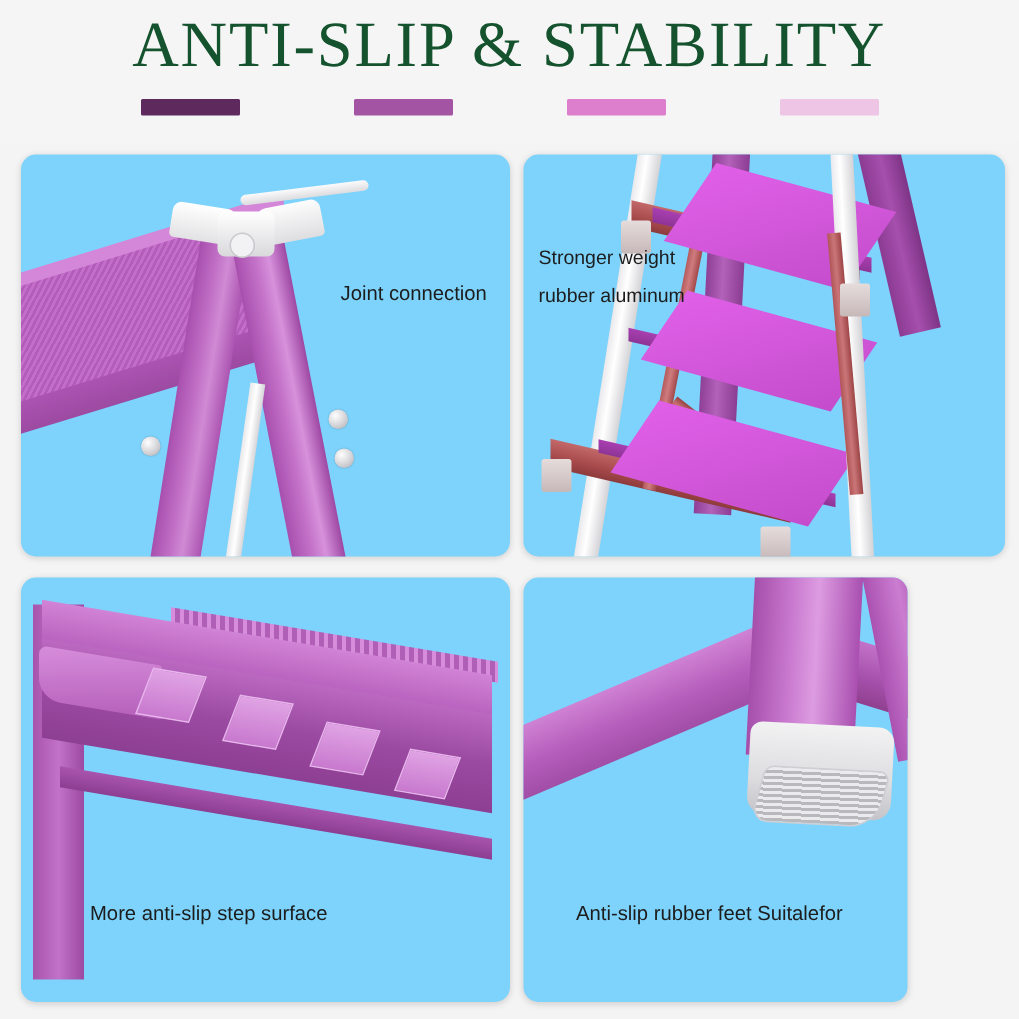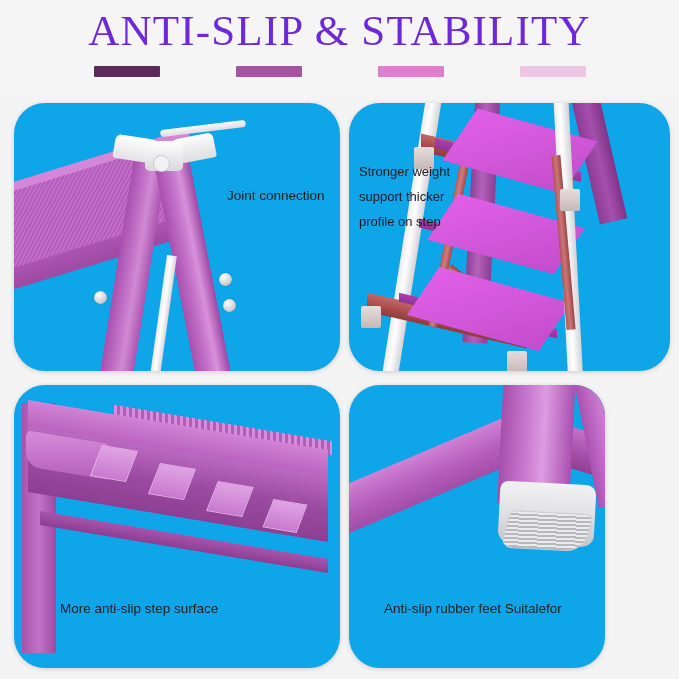--- a/index.html
+++ b/index.html
@@ -51,22 +51,22 @@
   
   .grid {
     position: absolute;
     left: 0; top: 95px;
     width: 679px;
     height: 584px;
   }
 
   .panel {
     position: absolute;
-    background: #0ea5e9;
-    border-radius: 31px;
+    background: #7dd3fc;
+    border-radius: 10px;
     overflow: hidden;
     box-shadow: 0 1px 5px rgba(0,0,0,0.16);
   }
   .p1 { left: 14px;  top: 8px;   width: 326px; height: 268px; text-align: center; }
   .p2 { left: 349px; top: 8px;   width: 321px; height: 268px; }
   .p3 { left: 14px;  top: 290px; width: 326px; height: 283px; }
   .p4 { left: 349px; top: 290px; width: 256px; height: 283px; }
 
   .cap {
     position: absolute;
@@ -386,21 +386,21 @@
     border-radius: 6px 8px 18px 12px;
     transform: rotate(3deg) skewX(-13deg);
     z-index: 9;
     border: 1px solid #cfcfd3;
   }
 </style>
 </head>
 <body style="background: rgb(244, 244, 244);">
 
 <div class="header">
-  <div class="title" style="color: #6d28d9;">ANTI-SLIP &amp; STABILITY</div>
+  <div class="title" style="color: #14532d;">ANTI-SLIP &amp; STABILITY</div>
   <div class="swatches">
     <div class="swatch" id="sw0" style="background: rgb(94, 42, 94);"></div>
     <div class="swatch" id="sw1" style="background: rgb(163, 85, 163);"></div>
     <div class="swatch" id="sw2" style="background: rgb(221, 127, 204);"></div>
     <div class="swatch" id="sw3" style="background: rgb(238, 197, 229);"></div>
   </div>
 </div>
 
 <div class="grid">
 
@@ -443,22 +443,21 @@
       <div class="p2-stepTop p2-s1t"></div>
       <div class="p2-rail-w2"></div>
       <div class="p2-diag2"></div>
       <div class="p2-cl p2-cl1"></div>
       <div class="p2-cl p2-cl2"></div>
       <div class="p2-cl p2-cl3"></div>
       <div class="p2-cl p2-cl4"></div>
     </div>
     <div class="cap cap-p2 l2">
       <div>Stronger weight</div>
-      <div>support thicker</div>
-      <div>profile on step</div>
+      <div>rubber aluminum</div>
     </div>
   </div>
 
   <div class="panel p3">
     <div class="art">
       <div class="p3-wall"></div>
       <div class="p3-lip"></div>
       <div class="p3-body"></div>
       <div class="p3-knurl"></div>
       <div class="p3-top"></div>

